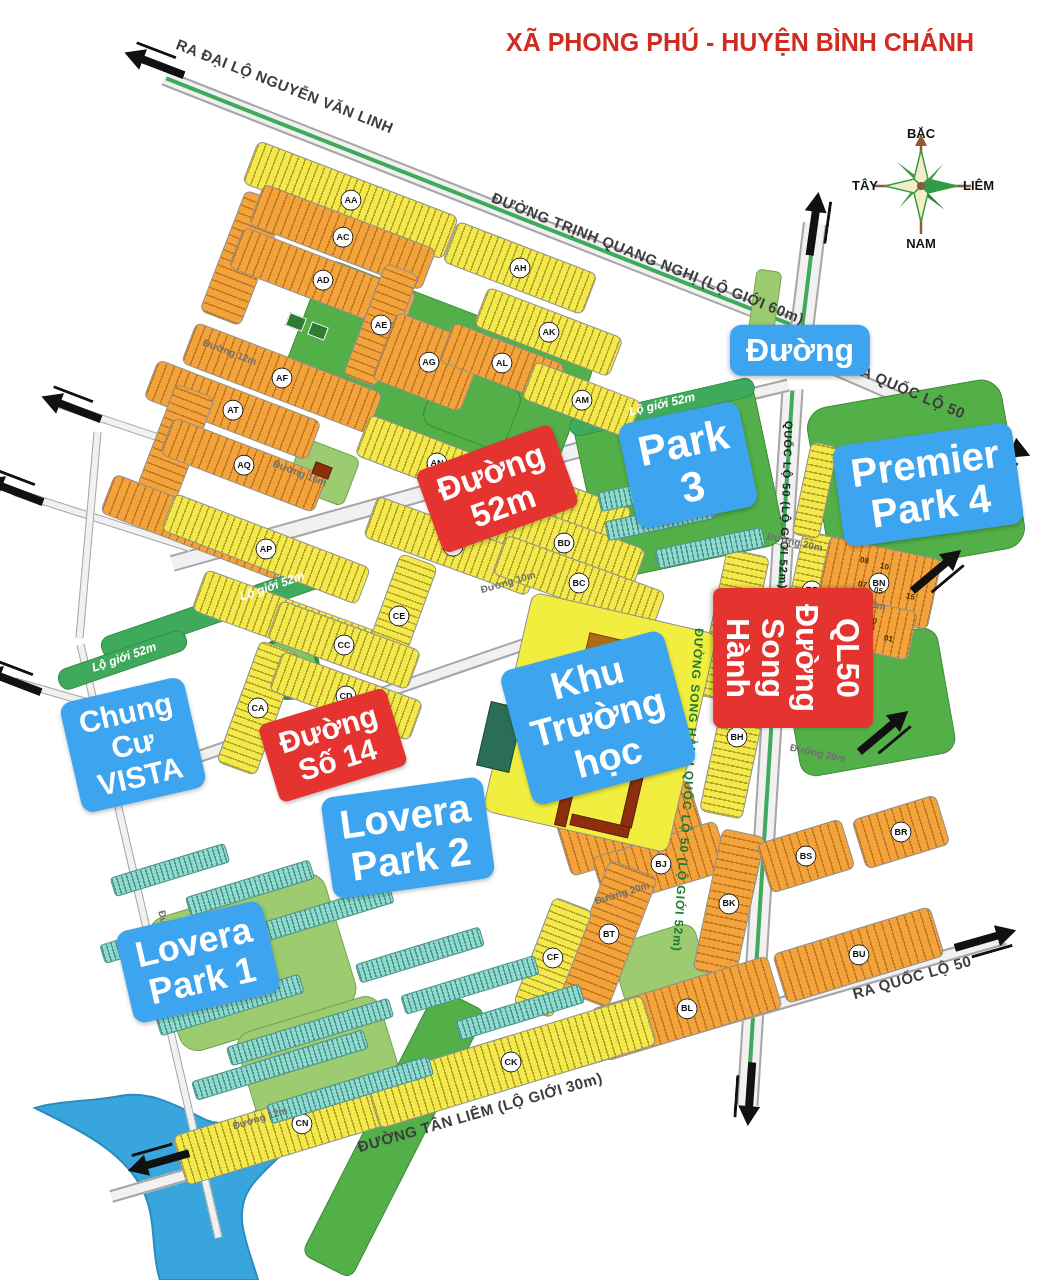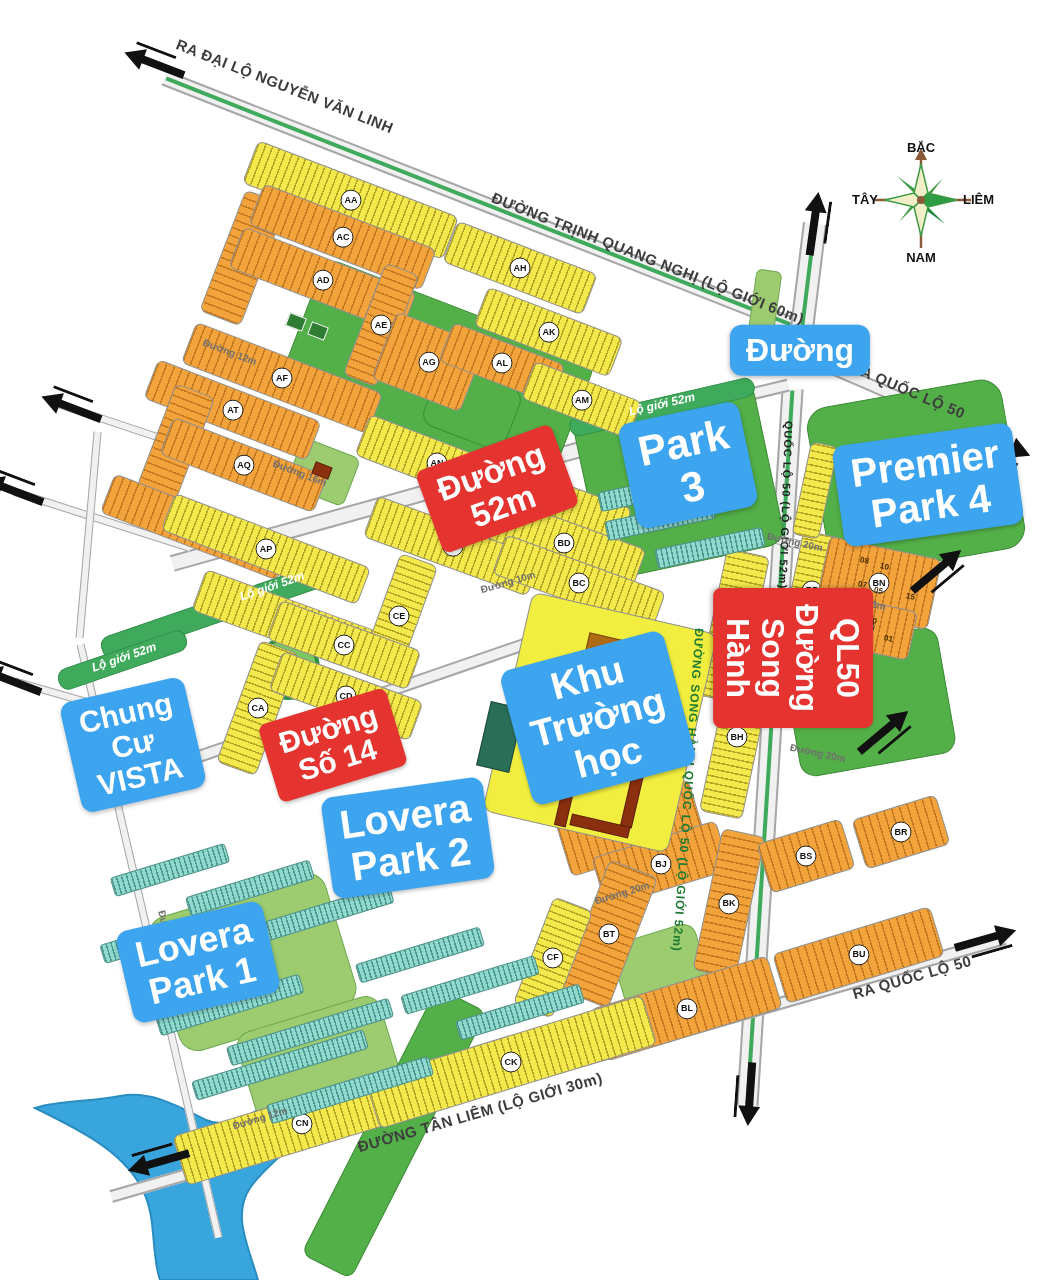--- a/index.html
+++ b/index.html
@@ -4,21 +4,21 @@
 <style>
   html,body{margin:0;padding:0;background:#ffffff;}
   .map{position:relative;width:1052px;height:1280px;background:#fff;overflow:hidden;
        font-family:"Liberation Sans",sans-serif;}
   .abs{position:absolute;}
   
   .title{position:absolute;left:430px;top:20px;width:620px;text-align:center;color:#d02c22;}
   .title .t1{font-size:37px;font-weight:bold;letter-spacing:1px;}
   .title .t2{font-size:25px;font-weight:bold;margin-top:8px;}
   
-  .compass{position:absolute;left:856px;top:140px;width:130px;height:125px;}
+  .compass{position:absolute;left:856px;top:126px;width:130px;height:125px;}
   .compass .pt{position:absolute;font-size:13px;font-weight:bold;color:#111;}
   
   .road{position:absolute;background:#f1f1f1;border-top:2px solid #a6a6a6;border-bottom:2px solid #a6a6a6;box-sizing:border-box;}
   .road .median{position:absolute;left:2px;right:2px;top:50%;height:4px;margin-top:-2px;background:#3faa5c;}
   .road.minor{border-top-width:1.5px;border-bottom-width:1.5px;}
   
   .block{position:absolute;border:1px solid #8f8f8f;border-radius:7px;box-sizing:border-box;}
   .block.o{background-color:#f2a33c;}
   .block.o.sv{background-image:repeating-linear-gradient(90deg,rgba(140,70,0,.45) 0 1.5px,transparent 1.5px 8px);}
   .block.o.sh{background-image:repeating-linear-gradient(0deg,rgba(140,70,0,.45) 0 1.5px,transparent 1.5px 8px);}
@@ -423,20 +423,21 @@
       </div>
       <div class="ovl red vert" style="font-size: 32px; left: 793px; top: 658px; transform: translate(-50%, -50%) rotate(90deg);">
         <div class="lines">
           <span>Đường Song Hành</span>
           <span>QL50</span>
         </div>
       </div>
     </div>
 
   <div class="title">
+    <div class="t2">XÃ PHONG PHÚ - HUYỆN BÌNH CHÁNH</div>
   </div>
 
   <div class="compass">
     <svg width="130" height="125" viewBox="0 0 130 125">
       <g transform="translate(65,60)">
         <line x1="0" y1="-46" x2="0" y2="48" stroke="#8a5a3b" stroke-width="2.5"></line>
         <line x1="-48" y1="0" x2="50" y2="0" stroke="#8a5a3b" stroke-width="2.5"></line>
         <polygon points="0,-52 -6,-40 6,-40" fill="#8a5a3b"></polygon>
         <polygon points="0,0 22,-22 7,-2" fill="#3e9b45"></polygon>
         <polygon points="0,0 24,24 2,8" fill="#1f8a3b"></polygon>

